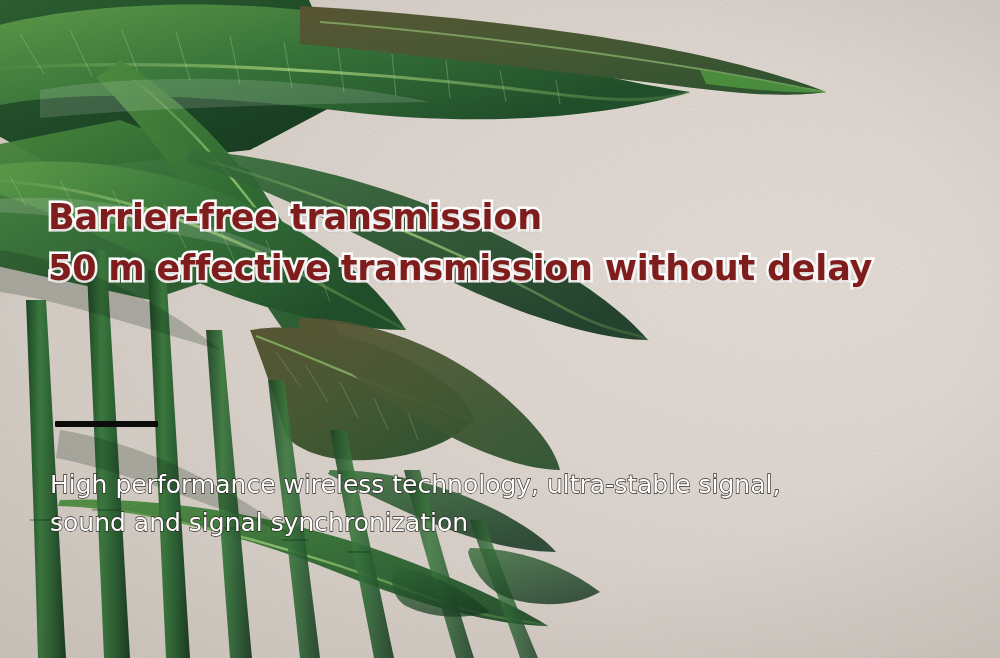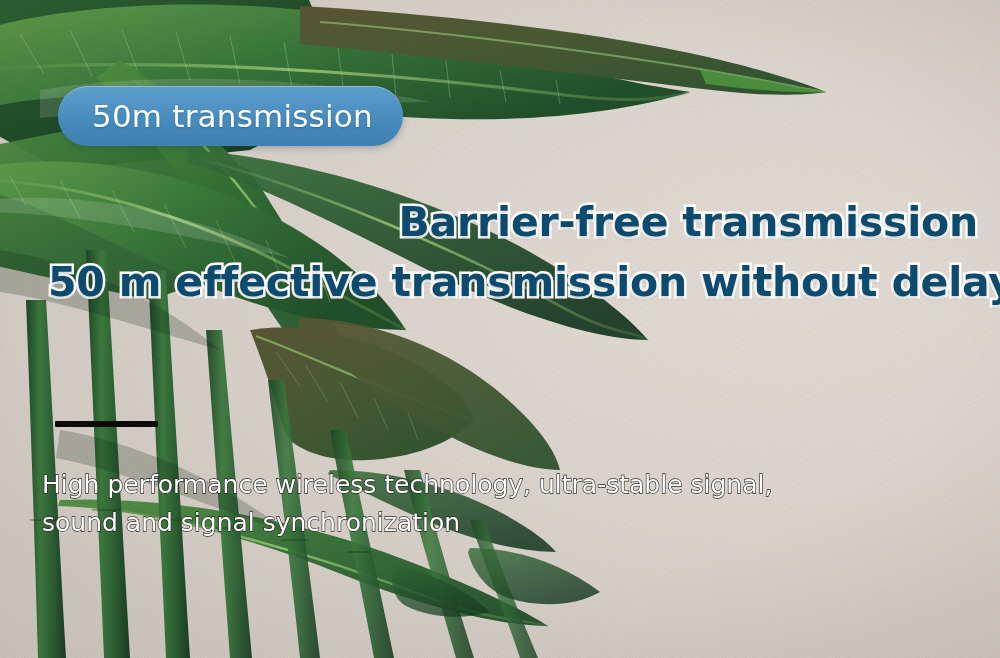--- a/index.html
+++ b/index.html
@@ -79,49 +79,48 @@
 
   
   #headline {
     position: absolute;
     left: 48px;
     top: 192px;
     width: 930px;
   }
   .headline-line {
     display: block;
-    font-size: 41px;
+    font-size: 35px;
     font-weight: 700;
     line-height: 1.47;
     letter-spacing: -.2px;
-    color: #0c4a6e;
+    color: #7f1d1d;
     white-space: nowrap;
     -webkit-text-stroke: 5px #ffffff;
     paint-order: stroke fill;
     text-shadow:
        0 0 2px rgba(255,255,255,.95),
        0 2px 3px rgba(90,80,70,.30);
-    text-align: right;
   }
 
   
   #divider {
     position: absolute;
     left: 55px;
     top: 421px;
     width: 103px;
     height: 6px;
     background: #0b0b0b;
     border-radius: 1px;
   }
 
   
   #subtitle {
     position: absolute;
-    left: 42px;
+    left: 50px;
     top: 466px;
     width: 860px;
   }
   .subtitle-line {
     display: block;
     font-size: 25px;
     font-weight: 400;
     line-height: 1.52;
     color: #ffffff;
     white-space: nowrap;
@@ -279,23 +278,20 @@
       <path d="M0,250 C80,262 160,300 220,350 C150,330 60,300 0,292 Z"></path>
       <path d="M60,430 C140,442 230,486 290,534 C210,506 120,470 56,458 Z"></path>
     </g>
   </svg>
 
   <div id="bg-grain"></div>
   <div id="vignette"></div>
 
   <div id="content">
 
-    <div id="badge">
-      <span id="badge-label">50m transmission</span>
-    </div>
 
     <div id="headline">
       <span class="headline-line">Barrier-free transmission</span>
       <span class="headline-line">50 m effective transmission without delay</span>
     </div>
 
     <div id="divider"></div>
 
     <div id="subtitle">
       <span class="subtitle-line">High performance wireless technology, ultra-stable signal,</span>

